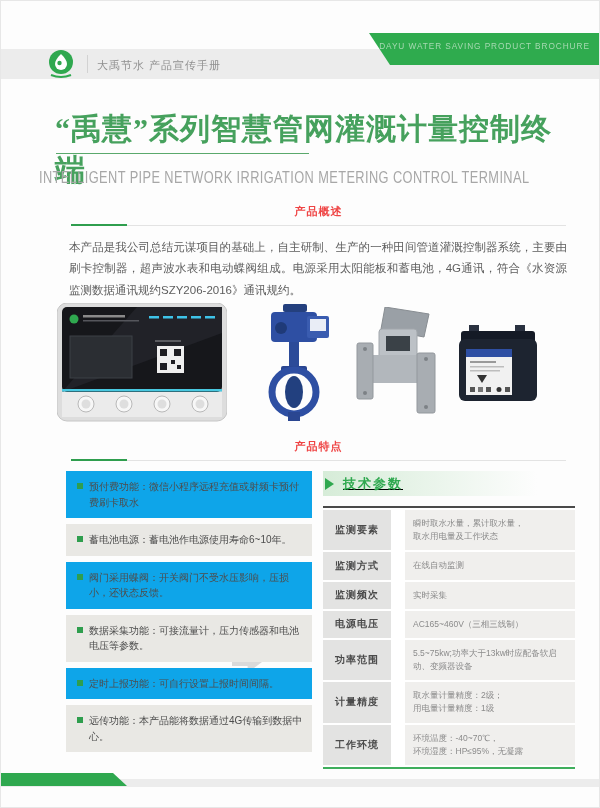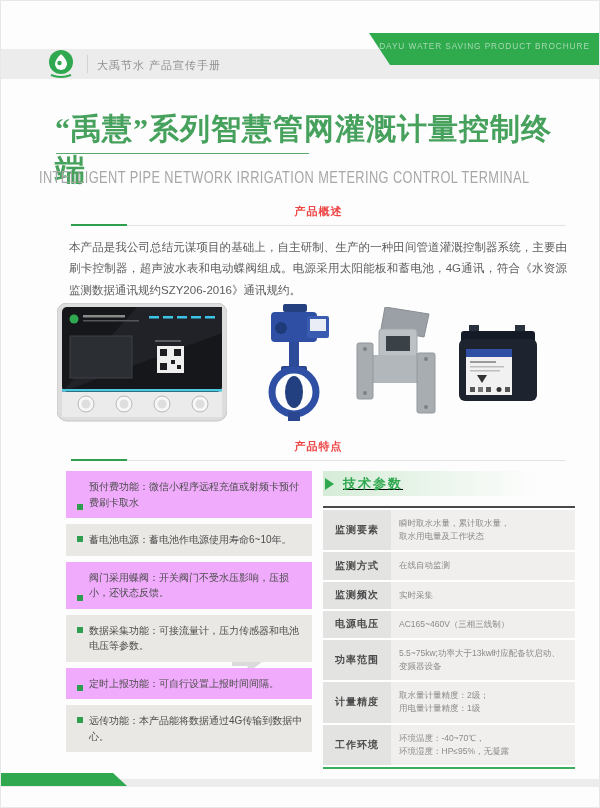--- a/index.html
+++ b/index.html
@@ -46,34 +46,34 @@
   .combine-glyph{position:absolute;background:#dadada;}
   .arrow-glyph{left:231px;top:352px;width:30px;height:22px;
     clip-path:polygon(0 32%,52% 32%,52% 0,100% 50%,52% 100%,52% 68%,0 68%);}
   .plus1{left:335px;top:348px;}
   .plus2{left:435px;top:348px;}
   .plus-glyph{width:24px;height:24px;
     clip-path:polygon(38% 0,62% 0,62% 38%,100% 38%,100% 62%,62% 62%,62% 100%,38% 100%,38% 62%,0 62%,0 38%,38% 38%);}
   
   .feature-list{position:absolute;left:65px;top:470px;width:246px;display:flex;flex-direction:column;gap:6px;}
   .feature-item{display:flex;padding:8px 9px 8px 11px;font-size:10px;line-height:1.55;color:#4d4d4d;}
-  .feature-item.bg-green{background:#f0abfc;align-items:flex-end;}
+  .feature-item.bg-green{background:#0ea5e9;}
   .feature-item.bg-gray{background:#e9e8e4;}
   .feature-bullet{flex:none;width:6px;height:6px;background:#2f9e4e;margin:4px 6px 0 0;}
   
   .specs{position:absolute;left:322px;top:470px;width:252px;}
   .specs-head{
     height:25px;display:flex;align-items:center;
     background:linear-gradient(90deg,#d6ecd8 0%,rgba(255,255,255,0) 85%);
     text-decoration:underline;
   }
   .specs-tri{width:0;height:0;border-left:9px solid #2fa84f;border-top:6px solid transparent;border-bottom:6px solid transparent;margin:0 9px 0 2px;}
   .specs-title{font-size:13px;font-weight:700;color:#2fa84f;letter-spacing:2px;}
   .specs-table{margin-top:10px;border-top:2px solid #4a4a4a;border-bottom:2px solid #3fae5c;display:flex;flex-direction:column;gap:2px;background:#fff;padding:2px 0;}
-  .spec-row{display:flex;gap:0;}
+  .spec-row{display:flex;gap:14px;}
   .spec-label{
     flex:none;width:68px;display:flex;align-items:center;justify-content:center;
     background:#e3e3e2;font-size:10px;font-weight:700;color:#4b4b4b;letter-spacing:1px;
   }
   .spec-value{
     flex:1;background:#f0efed;padding:7px 8px;font-size:8.5px;color:#8b8b8b;
     line-height:1.55;white-space:pre-line;display:flex;align-items:center;
   }
   
   .footer-gray{position:absolute;left:0;top:778px;width:100%;height:8px;background:#ececec;}

